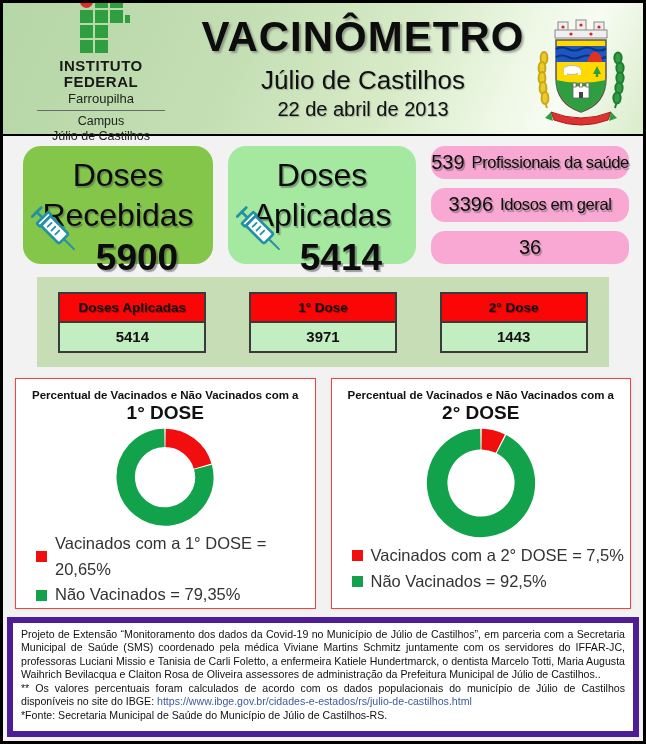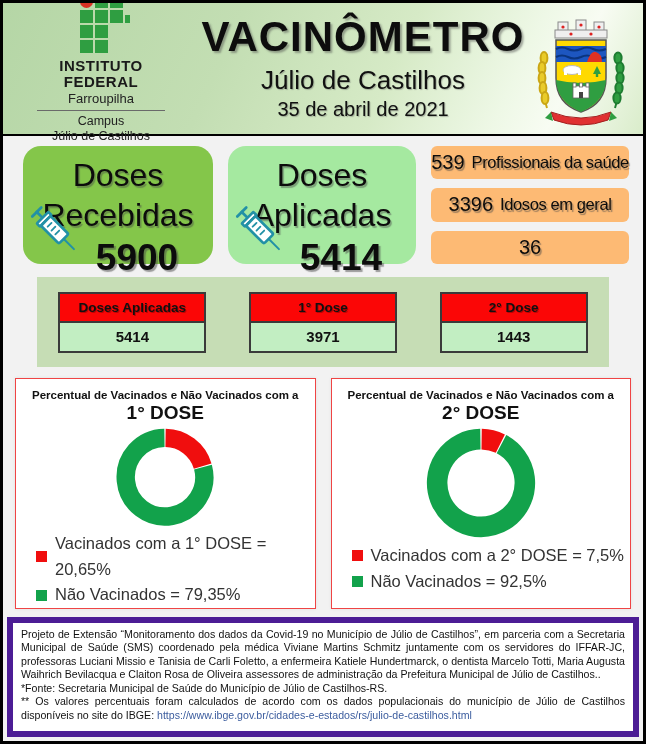--- a/index.html
+++ b/index.html
@@ -33,21 +33,21 @@
   
   .row1 { display:flex; gap:15px; margin:10px 14px 0 20px; }
   .bigbox { width:190px; height:118px; border-radius:18px; position:relative; padding-top:9px; text-align:center; }
   .bigbox.received { background:#84c64a; }
   .bigbox.applied  { background:#a5e9a0; width:188px; }
   .bigbox .line { font-size:32px; color:#0c0c0c; line-height:1.25; text-shadow:1.5px 1.5px 1px rgba(70,70,70,.45); }
   .bigbox .value { font-size:37px; font-weight:bold; color:#0c0c0c; margin-top:2px; padding-left:38px;
     text-shadow:2px 2px 1px rgba(70,70,70,.5); }
   .syringe { position:absolute; left:4px; bottom:2px; }
   .groups { flex:1; display:flex; flex-direction:column; gap:9px; }
-  .pill { background:#fdba74; border-radius:6px; flex:1; display:flex; align-items:center; justify-content:center; gap:7px; }
+  .pill { background:#f9a8d4; border-radius:14px; flex:1; display:flex; align-items:center; justify-content:center; gap:7px; }
   .pill-num { font-size:20px; color:#0c0c0c; text-shadow:1.5px 1.5px 1px rgba(70,70,70,.5); }
   .pill-label { font-size:16.5px; color:#0c0c0c; letter-spacing:-0.4px; text-shadow:1.5px 1.5px 1px rgba(70,70,70,.5); }
   
   .band { margin:13px auto 0; width:572px; height:90px; background:#c6ddb5;
     display:flex; align-items:center; justify-content:space-around; }
   .dose-col { width:148px; }
   .dose-head { height:31px; background:#fb0606; border:2px solid #3a3a3a; display:flex; align-items:center; justify-content:center;
     font-size:13.5px; font-weight:bold; color:#111; text-shadow:1px 1px 0 rgba(120,0,0,.5); }
   .dose-val { height:30px; background:#c2eec2; border:2px solid #3a3a3a; border-top:none; display:flex; align-items:center; justify-content:center;
     font-size:15px; font-weight:bold; color:#111; }
@@ -94,21 +94,21 @@
       <div class="inst-name">FEDERAL</div>
       <div class="inst-farroupilha">Farroupilha</div>
       <div class="inst-divider"></div>
       <div class="inst-campus">Campus</div>
       <div class="inst-campus">Júlio de Castilhos</div>
     </div>
 
     <div class="titles">
       <div class="main-title">VACINÔMETRO</div>
       <div class="sub-title">Júlio de Castilhos</div>
-      <div class="date-line">35 de abril de 2021</div>
+      <div class="date-line">22 de abril de 2013</div>
     </div>
 
     <div class="crest">
       <svg width="100" height="118" viewBox="0 0 100 118">
 
         <g stroke="#8a8a8a" stroke-width="1" fill="#efefef">
           <rect x="27" y="12" width="10" height="10"></rect>
           <rect x="45" y="10" width="10" height="11"></rect>
           <rect x="63" y="12" width="10" height="10"></rect>
           <rect x="24" y="20" width="52" height="8"></rect>
@@ -266,17 +266,17 @@
         <div class="legend-item">
           <span class="swatch" style="background: rgb(18, 162, 75);"></span>
           <span class="legend-text">Não Vacinados = 92,5%</span>
         </div>
       </div>
     </div>
   </div>
 
   <div class="footer">
     <p>Projeto de Extensão “Monitoramento dos dados da Covid-19 no Município de Júlio de Castilhos”, em parceria com a Secretaria Municipal de Saúde (SMS) coordenado pela médica Viviane Martins Schmitz juntamente com os servidores do IFFAR-JC, professoras Luciani Missio e Tanisia de Carli Foletto, a enfermeira Katiele Hundertmarck, o dentista Marcelo Totti, Maria Augusta Waihrich Bevilacqua e Claiton Rosa de Oliveira assessores de administração da Prefeitura Municipal de Júlio de Castilhos..</p>
+    <p><span>** Os valores percentuais foram calculados de acordo com os dados populacionais do município de Júlio de Castilhos disponíveis no site do IBGE: </span><span class="url">https://www.ibge.gov.br/cidades-e-estados/rs/julio-de-castilhos.html</span></p>
     <p>*Fonte: Secretaria Municipal de Saúde do Município de Júlio de Castilhos-RS.</p>
-    <p><span>** Os valores percentuais foram calculados de acordo com os dados populacionais do município de Júlio de Castilhos disponíveis no site do IBGE: </span><span class="url">https://www.ibge.gov.br/cidades-e-estados/rs/julio-de-castilhos.html</span></p>
   </div>
 
 </div>
 
 </body></html>

